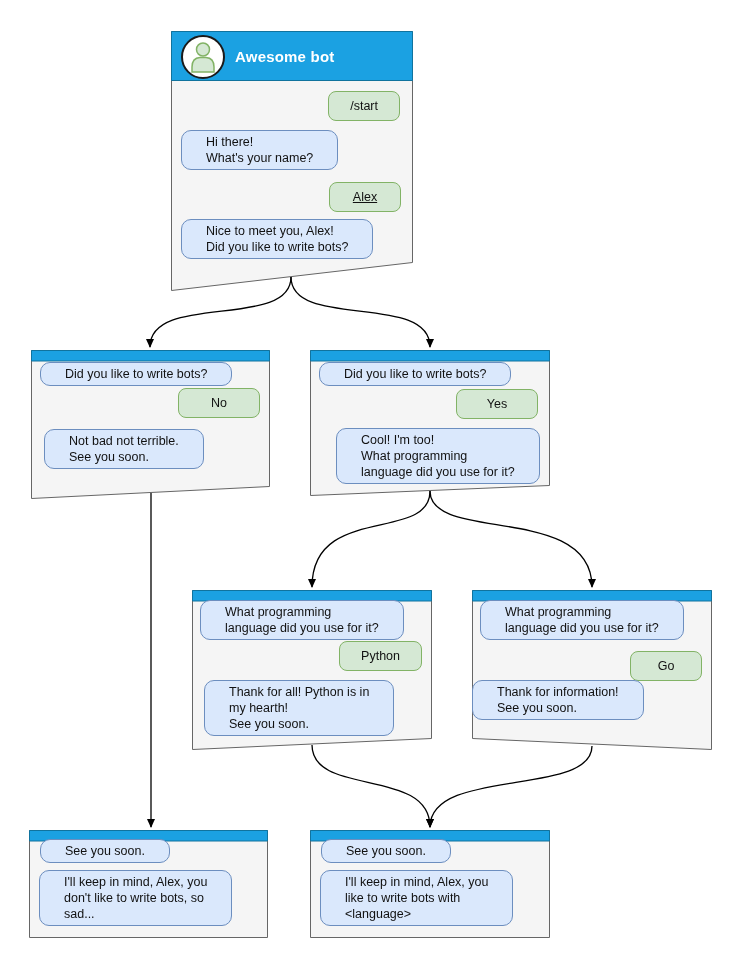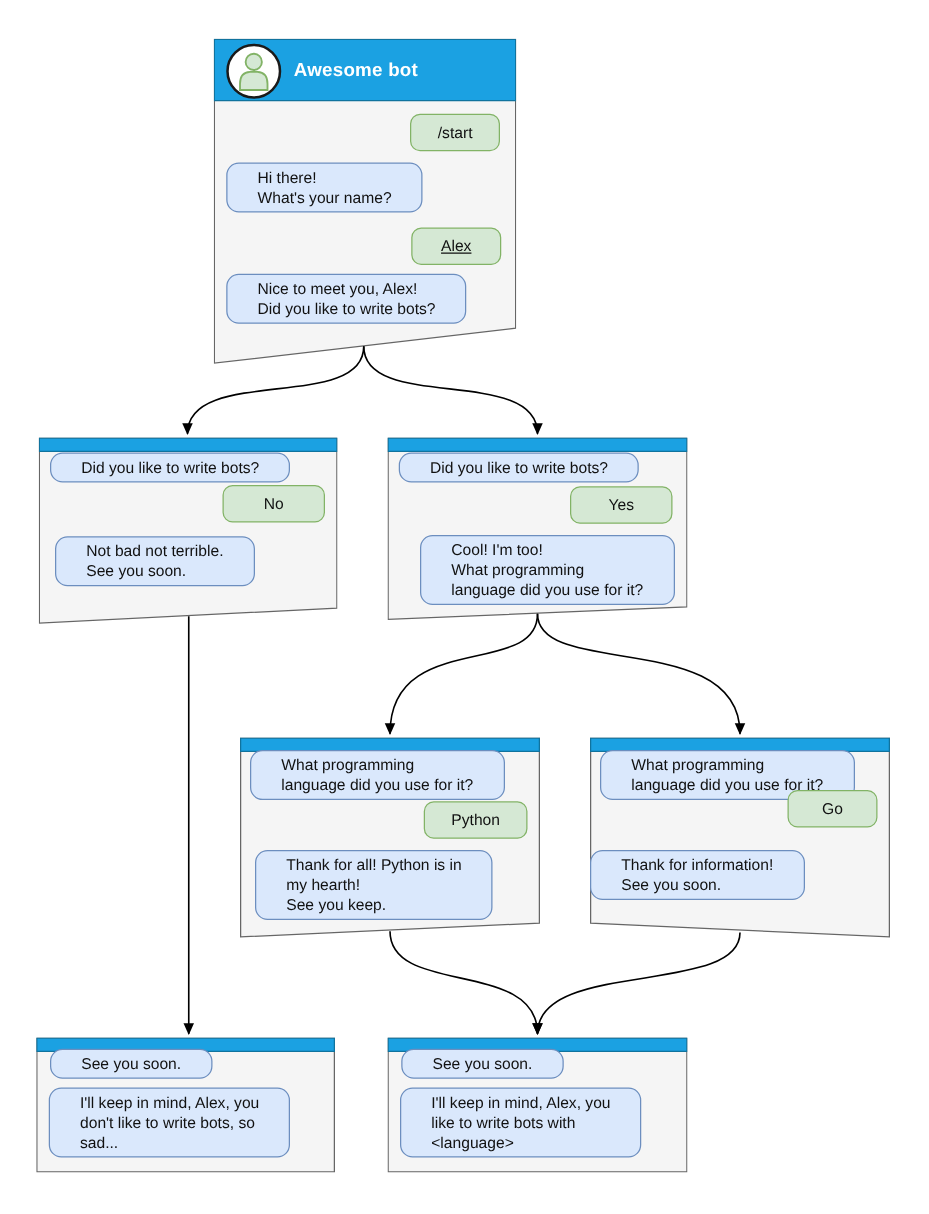--- a/index.html
+++ b/index.html
@@ -70,31 +70,31 @@
   <div class="window" style="left:192px;top:590px;width:240px;height:161px;">
     <svg class="frame" viewBox="0 0 240 161">
       <path d="M0.5,0.5 H239.5 V148.5 L0.5,159.5 Z" fill="#f5f5f5" stroke="#666666" stroke-width="1"></path>
       <path d="M0.5,0.5 H239.5 V11 H0.5 Z" fill="#1ba1e2" stroke="#10739e" stroke-width="1"></path>
     </svg>
     <div class="bubble bot" style="left:8px;top:10px;">What programming
 language did you use for it?</div>
     <div class="bubble user" style="right:10px;top:51px;">Python</div>
     <div class="bubble bot" style="left:12px;top:90px;">Thank for all! Python is in
 my hearth!
-See you keep.</div>
+See you soon.</div>
   </div>
 
   <div class="window" style="left:472px;top:590px;width:240px;height:161px;">
     <svg class="frame" viewBox="0 0 240 161">
       <path d="M0.5,0.5 H239.5 V159.5 L0.5,148.5 Z" fill="#f5f5f5" stroke="#666666" stroke-width="1"></path>
       <path d="M0.5,0.5 H239.5 V11 H0.5 Z" fill="#1ba1e2" stroke="#10739e" stroke-width="1"></path>
     </svg>
     <div class="bubble bot" style="left:8px;top:10px;">What programming
 language did you use for it?</div>
-    <div class="bubble user" style="right:10px;top:42px;min-width:28px;">Go</div>
+    <div class="bubble user" style="right:10px;top:61px;min-width:28px;">Go</div>
     <div class="bubble bot" style="left:0;top:90px;">Thank for information!
 See you soon.</div>
   </div>
 
   <div class="window" style="left:29px;top:830px;width:239px;height:108px;">
     <svg class="frame" viewBox="0 0 239 108">
       <path d="M0.5,0.5 H238.5 V107.5 H0.5 Z" fill="#f5f5f5" stroke="#666666" stroke-width="1"></path>
       <path d="M0.5,0.5 H238.5 V11 H0.5 Z" fill="#1ba1e2" stroke="#10739e" stroke-width="1"></path>
     </svg>
     <div class="bubble bot" style="left:11px;top:9px;">See you soon.</div>

